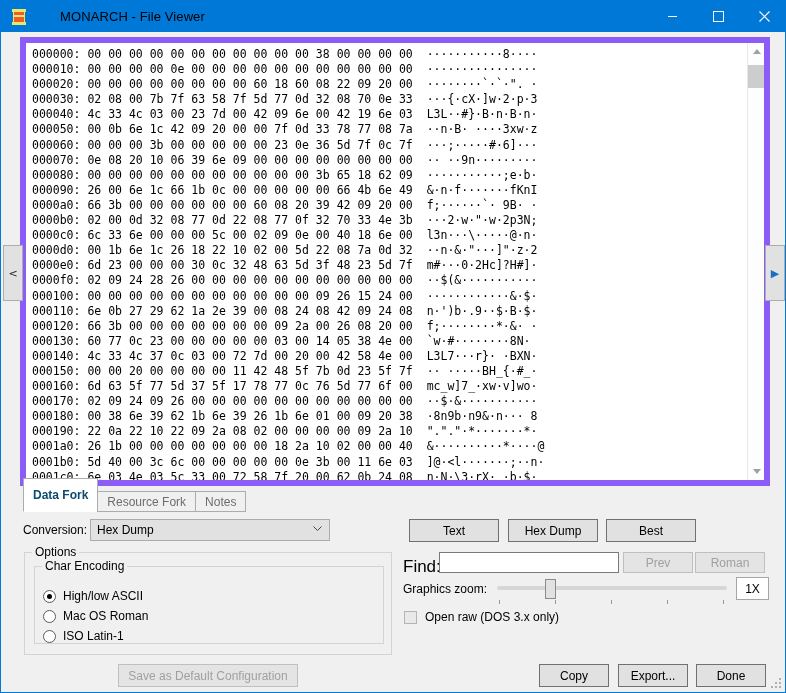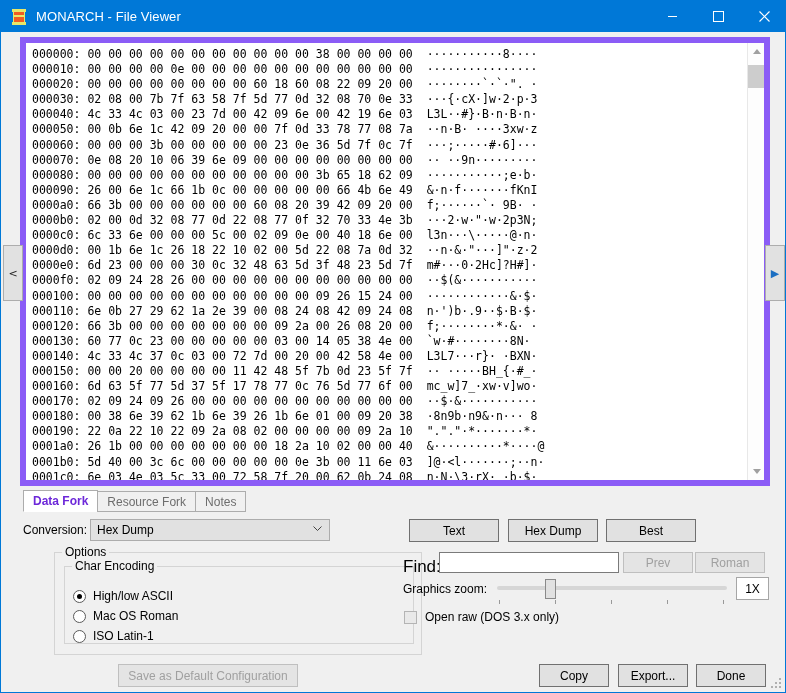--- a/index.html
+++ b/index.html
@@ -57,24 +57,25 @@
   }
   .title-icon .bar-mid {
     position: absolute; left: 3px; top: 6px;
     width: 10px; height: 2px; background: #e8e86a;
   }
   .title-icon .bar-bot {
     position: absolute; left: 1px; top: 13px;
     width: 14px; height: 3px; background: #e8e86a;
   }
   .title-text {
-    color: #ffffff;
+    color: #000000;
     font-size: 13px;
     letter-spacing: 0.1px;
     white-space: nowrap;
+    margin-left: 24px;
   }
   .win-buttons {
     position: absolute;
     right: 0; top: 0;
     height: 31px;
     display: flex;
   }
   .win-btn {
     width: 46px;
     height: 31px;
@@ -172,24 +173,24 @@
     align-items: center;
     font-size: 12px;
     border: 1px solid #acacac;
     background: #f0f0f0;
     color: #6d6d6d;
     box-sizing: border-box;
     margin-right: -1px;
   }
   .tab.active {
     background: #ffffff;
-    color: #6d28d9;
+    color: #0c4a6e;
     font-weight: bold;
     border-bottom: 1px solid #ffffff;
-    height: 22px;
+    height: 34px;
   }
 
   
   .conv-label {
     position: absolute;
     left: 22px;
     top: 522px;
     font-size: 12px;
   }
   .combo {
@@ -227,21 +228,20 @@
     background: #f0f0f0;
     padding: 0 3px;
     font-size: 12px;
     color: #000;
   }
   #options-group {
     left: 23px;
     top: 551px;
     width: 368px;
     height: 103px;
-    margin-left: 30px;
   }
   #charenc-group {
     left: 9px;
     top: 13px;
     width: 350px;
     height: 78px;
   }
   .radio-row {
     position: absolute;
     left: 8px;

